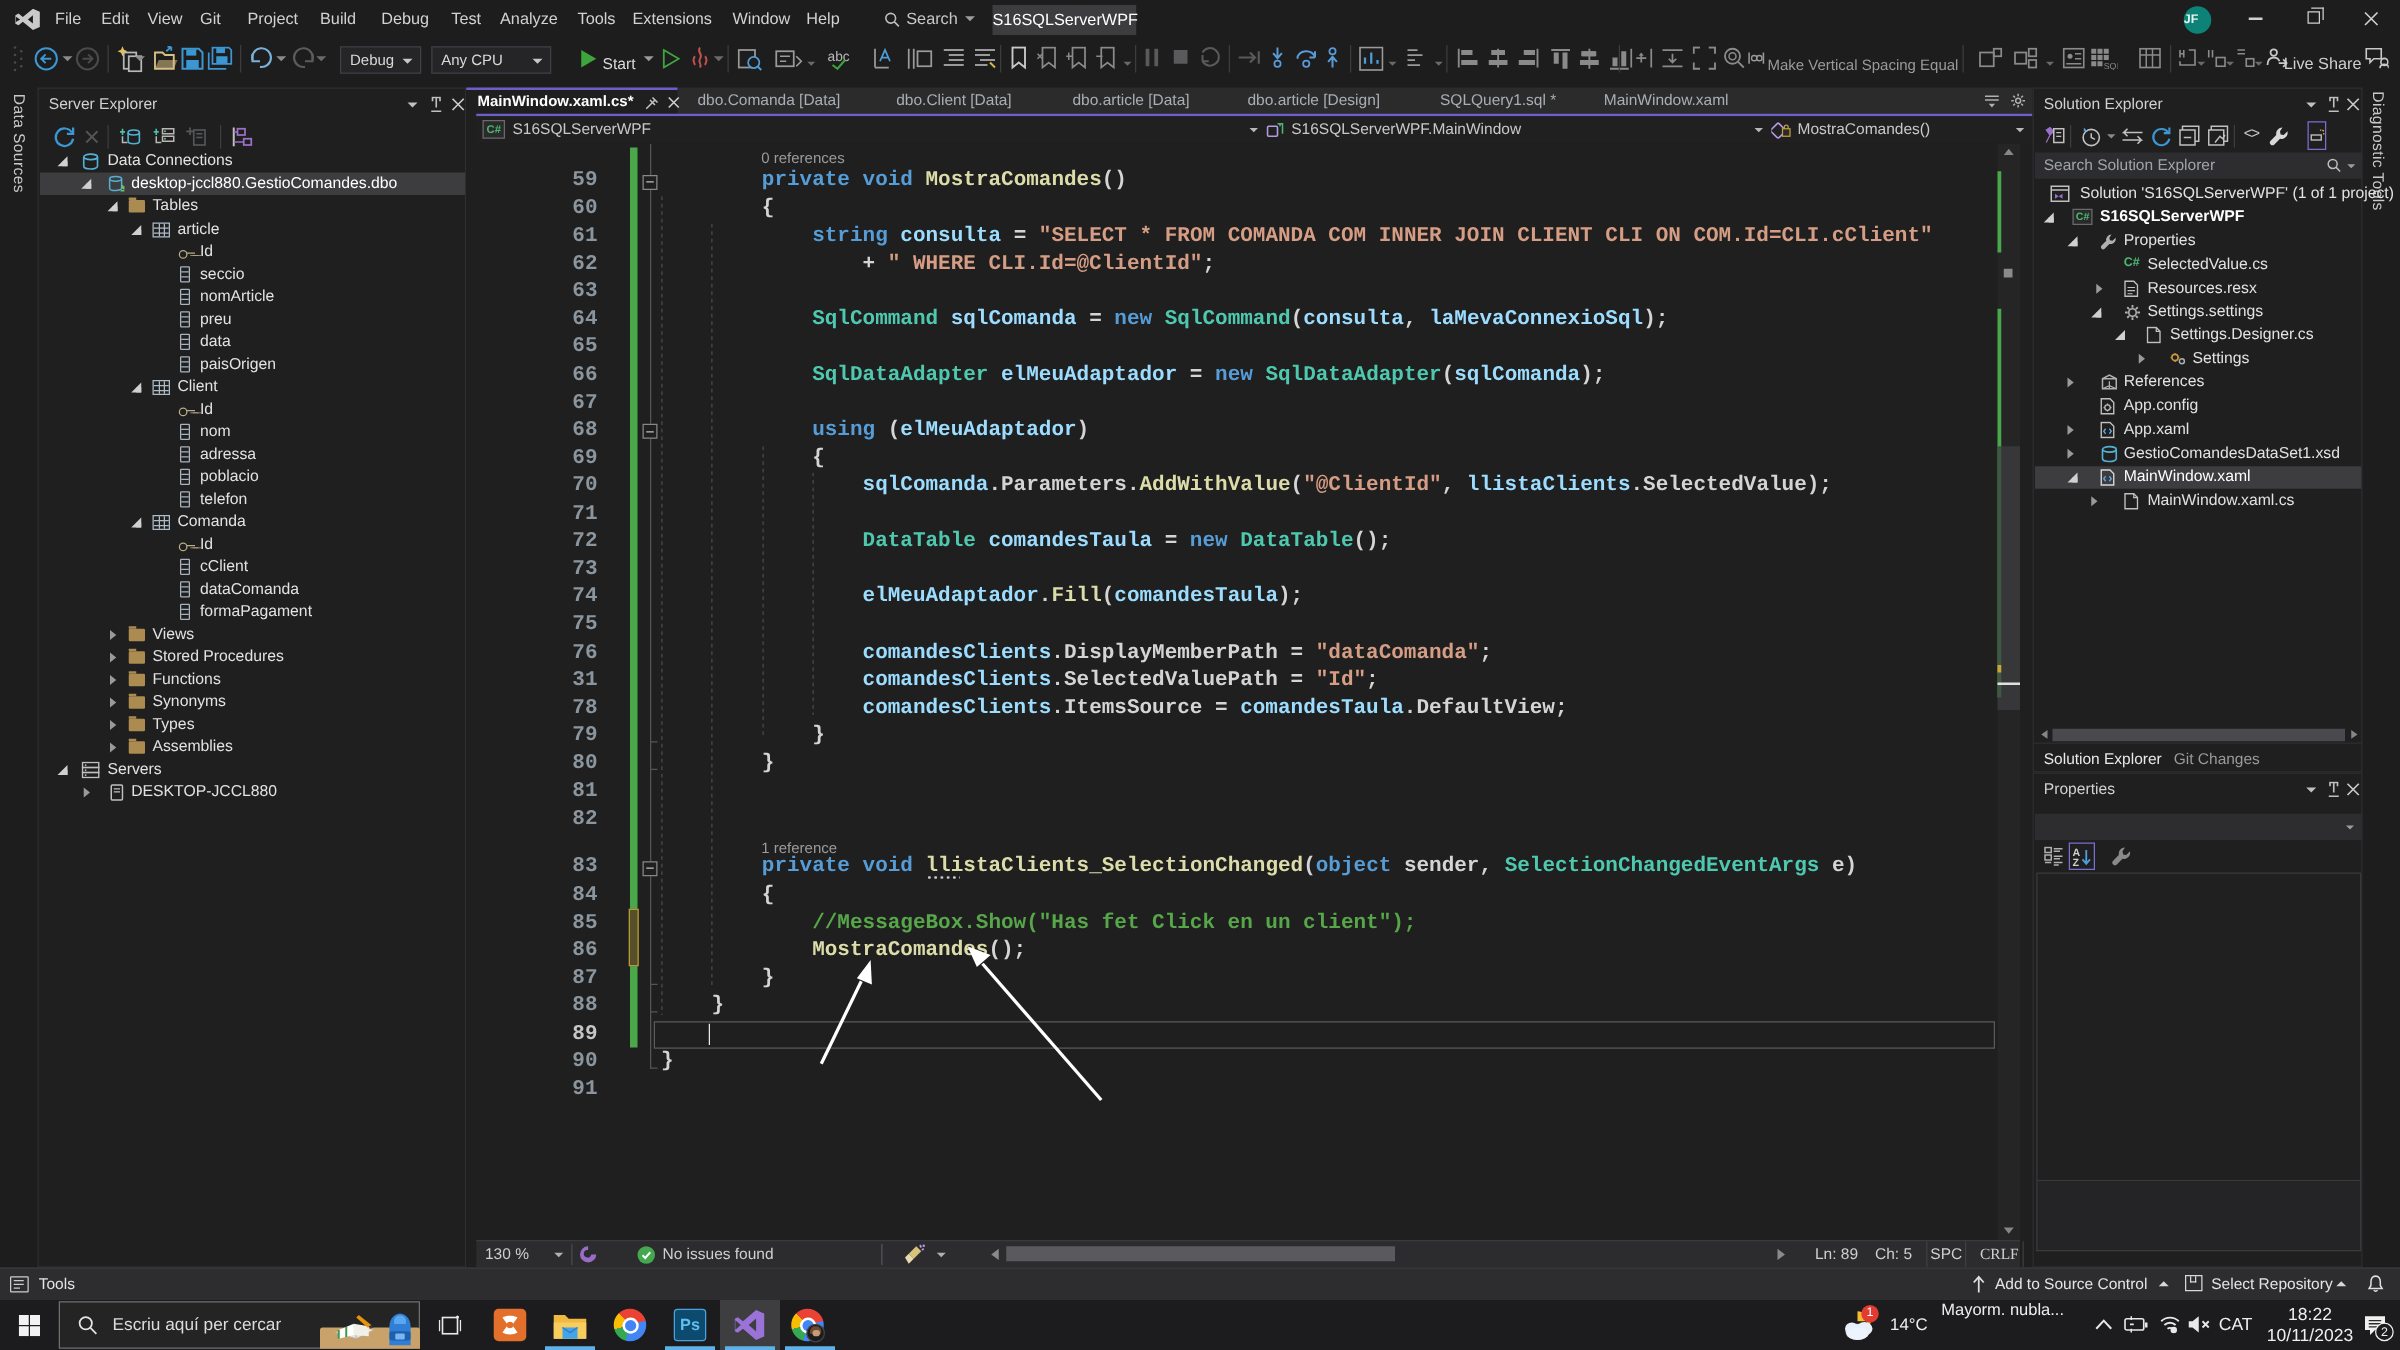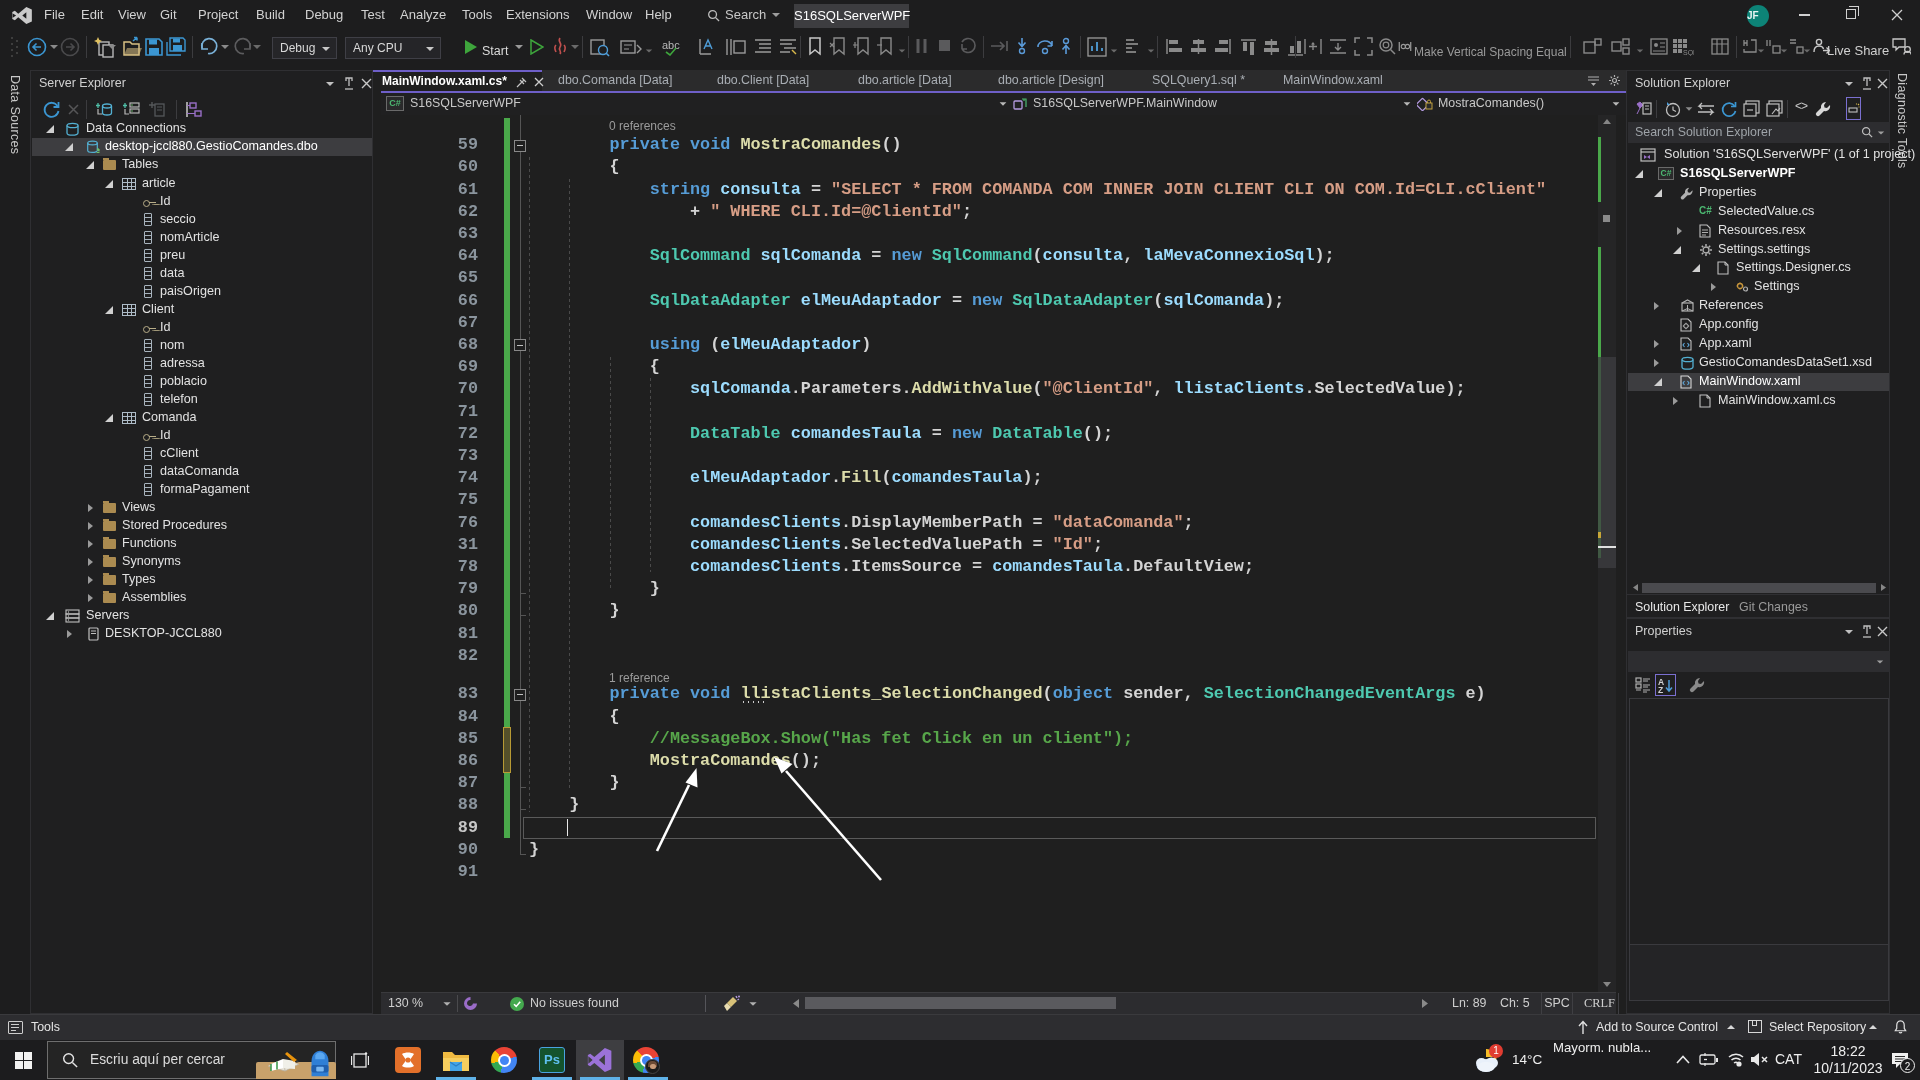--- a/index.html
+++ b/index.html
@@ -1033,21 +1033,21 @@
         <path d="M1 3 L10 3 L13 6 L27 6 L27 22 L1 22 Z" fill="#f0ba41"></path>
         <path d="M1 9 L27 9 L27 22 L1 22 Z" fill="#f7ce5e"></path>
         <rect x="8" y="13" width="12" height="9" fill="#45a4e8"></rect>
         <path d="M8 13 L14 17 L20 13" fill="none" stroke="#2d7fc4" stroke-width="1.2"></path>
       </svg>
   <div class="abs" style="left:491px;top:7px;">
     <div style="width:26px;height:26px;border-radius:13px;background:conic-gradient(from -45deg,#ea4335 0deg 120deg,#4285f4 120deg 240deg,#34a853 240deg 300deg,#fbbc05 300deg 360deg);"></div>
     <div class="abs" style="left:6.5px;top:6.5px;width:13px;height:13px;border-radius:7px;background:#fff;"></div>
     <div class="abs" style="left:8.5px;top:8.5px;width:9px;height:9px;border-radius:5px;background:#4285f4;"></div>
   </div>
-  <div class="abs" style="left:539px;top:7px;width:26px;height:26px;background:#14532d;border:1.6px solid #4aa3e0;border-radius:3px;color:#5fc0f0;font-size:13px;font-weight:bold;text-align:center;line-height:23px;">Ps</div>
+  <div class="abs" style="left:539px;top:7px;width:26px;height:26px;background:#0c4a6e;border:1.6px solid #4aa3e0;border-radius:3px;color:#5fc0f0;font-size:13px;font-weight:bold;text-align:center;line-height:23px;">Ps</div>
   <div class="tcell" style="left:576px;background:#3e3e41;"></div>
   <svg class="abs" style="left:587px;top:7px" width="26" height="26" viewBox="0 0 24 24">
         <path d="M16.5 1 L22.5 3.5 L22.5 20.5 L16.5 23 L6.8 14.7 L3 17.8 L0.8 16.7 L0.8 7.3 L3 6.2 L6.8 9.3 Z M16.5 7.2 L11 12 L16.5 16.8 Z M1.2 8.5 L5.2 12 L1.2 15.5 Z" fill="#9b72d8" fill-rule="evenodd"></path>
       </svg>
   <div class="abs" style="left:633px;top:7px;">
     <div style="width:26px;height:26px;border-radius:13px;background:conic-gradient(from -45deg,#ea4335 0deg 120deg,#4285f4 120deg 240deg,#34a853 240deg 300deg,#fbbc05 300deg 360deg);"></div>
     <div class="abs" style="left:6.5px;top:6.5px;width:13px;height:13px;border-radius:7px;background:#fff;"></div>
     <div class="abs" style="left:8.5px;top:8.5px;width:9px;height:9px;border-radius:5px;background:#4285f4;"></div>
     <div class="abs" style="left:12px;top:12px;width:15px;height:15px;border-radius:8px;background:#1b1b1b;border:1px solid #444;"></div>
     <div class="abs" style="left:15px;top:14px;width:9px;height:6px;border-radius:4px 4px 0 0;background:#6b4a35;"></div>

